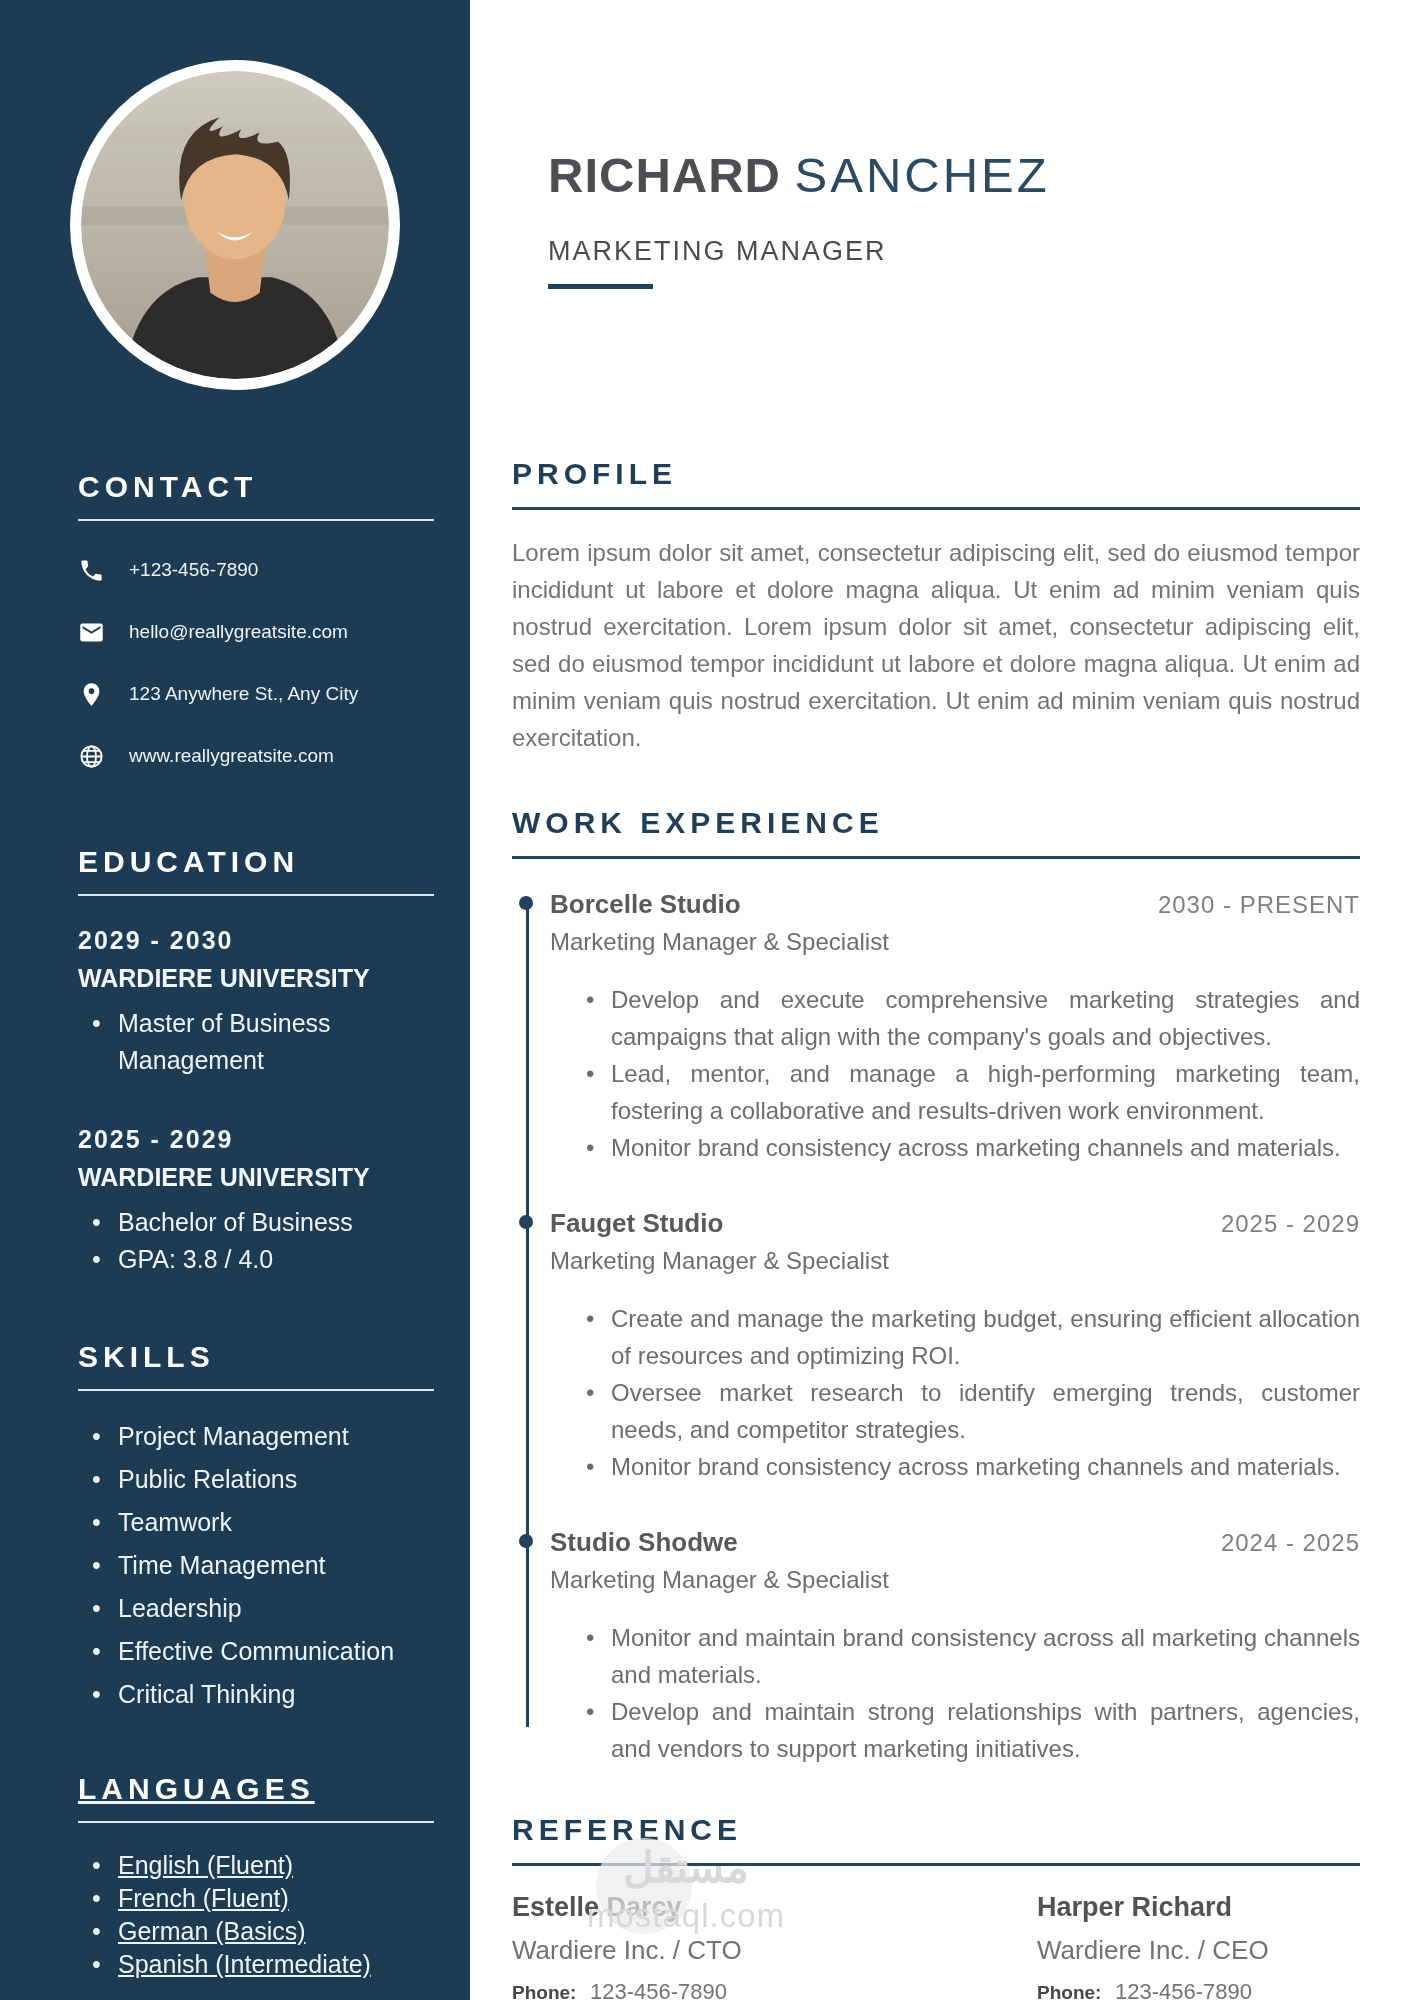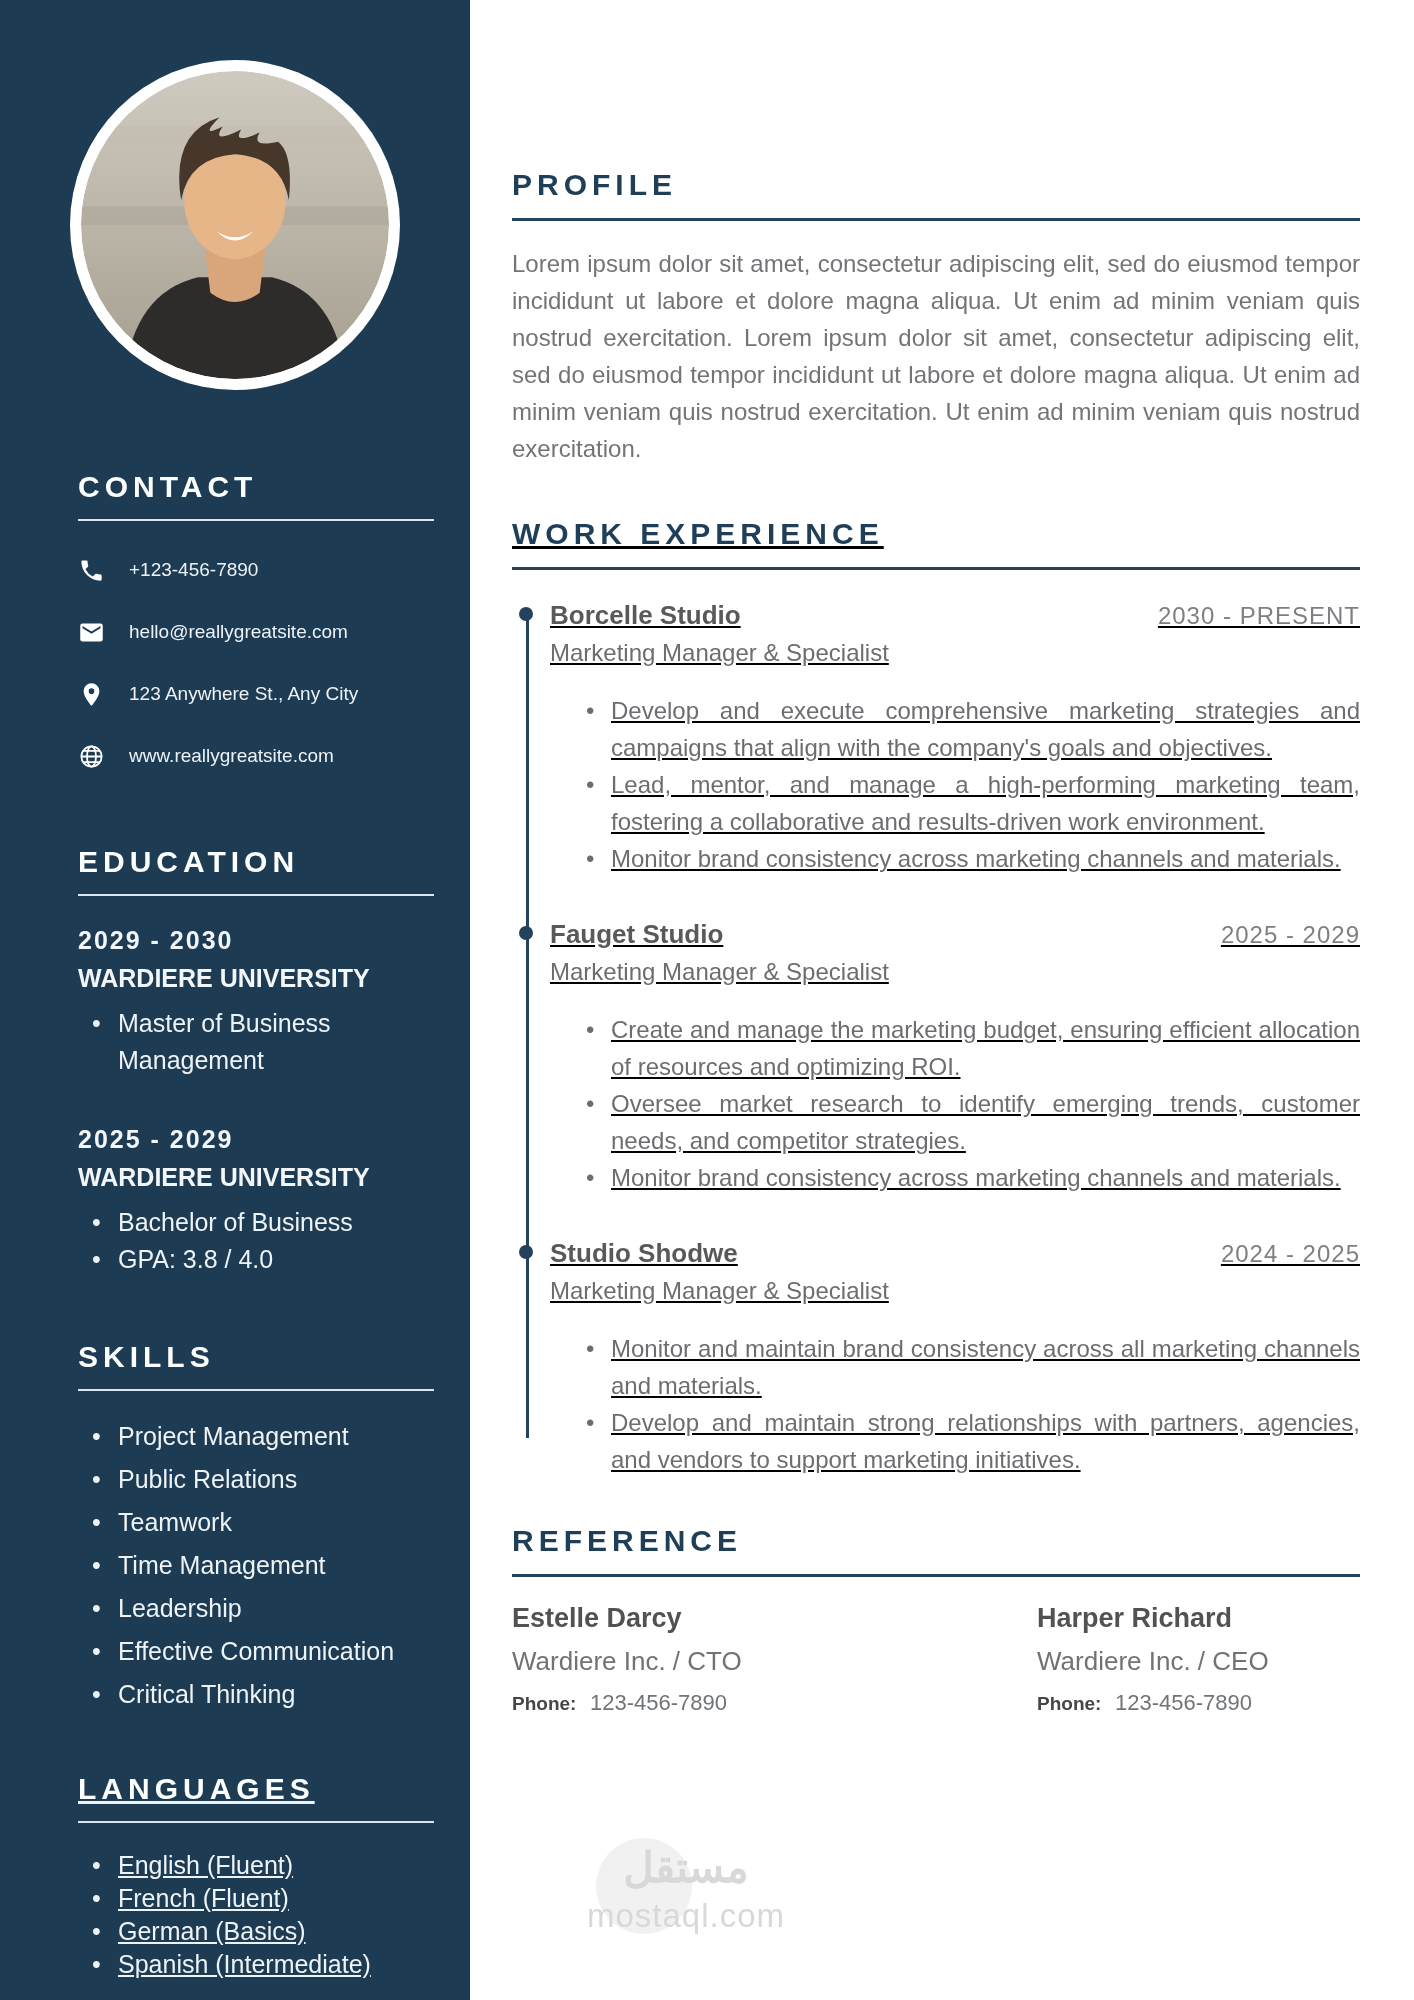--- a/index.html
+++ b/index.html
@@ -44,21 +44,21 @@
   .first-name { font-weight:700; letter-spacing:1px; color:#4d4e51; }
   .last-name  { font-weight:400; letter-spacing:3px; color:#2b4a63; }
   .job-title { margin-top:32px; font-size:27px; letter-spacing:2px; color:#4a4b4e; }
   .title-bar { margin-top:17px; width:105px; height:5px; background:#24425c; }
 
   .main-section { margin-top:168px; }
   .main-h2 { font-size:30px; font-weight:700; letter-spacing:5px; color:#1f3e58; }
   .main-rule { border:none; border-top:3px solid #24425c; margin-top:16px; }
   .profile-text { margin-top:24px; font-size:24px; line-height:37px; color:#737477; text-align:justify; }
 
-  .work-section { margin-top:50px;text-decoration:underline; }
+  .work-section { margin-top:50px; }
   .jobs { position:relative; margin-top:30px; padding-left:38px; }
   .timeline-line { position:absolute; left:14px; top:20px; bottom:40px; width:3px; background:#24425c; }
   .job { position:relative; }
   .job + .job { margin-top:42px; }
   .timeline-dot { position:absolute; left:-31px; top:7px; width:14px; height:14px; border-radius:50%;
                   background:#24425c; }
   .job-head { display:flex; justify-content:space-between; align-items:baseline; }
   .job-company { font-size:26px; font-weight:700; color:#58595b; }
   .job-dates { font-size:24px; color:#7d7f82; letter-spacing:1px; }
   .job-role { margin-top:8px; font-size:24px; color:#6b6d70; }
@@ -191,20 +191,28 @@
         <li>English (Fluent)</li>
         <li>French (Fluent)</li>
         <li>German (Basics)</li>
         <li>Spanish (Intermediate)</li>
       </ul>
     </section>
   </aside>
 
   <main class="main">
 
+    <header class="name-header">
+      <div class="name-line">
+        <span class="first-name">RICHARD</span>
+        <span class="last-name">SANCHEZ</span>
+      </div>
+      <div class="job-title">MARKETING MANAGER</div>
+      <div class="title-bar"></div>
+    </header>
 
     <section class="main-section">
       <h2 class="main-h2">PROFILE</h2>
       <hr class="main-rule">
       <p class="profile-text">Lorem ipsum dolor sit amet, consectetur adipiscing elit, sed do eiusmod tempor incididunt ut labore et dolore magna aliqua. Ut enim ad minim veniam quis nostrud exercitation. Lorem ipsum dolor sit amet, consectetur adipiscing elit, sed do eiusmod tempor incididunt ut labore et dolore magna aliqua. Ut enim ad minim veniam quis nostrud exercitation. Ut enim ad minim veniam quis nostrud exercitation.</p>
     </section>
 
     <section class="work-section">
       <h2 class="main-h2">WORK EXPERIENCE</h2>
       <hr class="main-rule">

